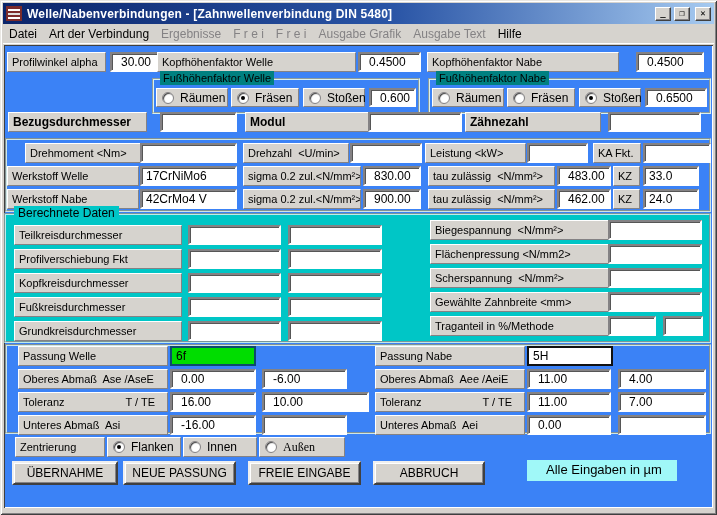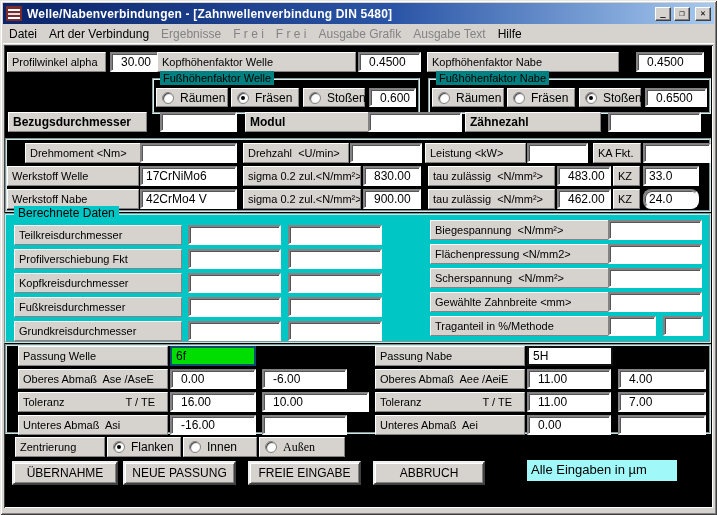--- a/index.html
+++ b/index.html
@@ -23,21 +23,21 @@
             font-family: "DejaVu Sans Mono", monospace; }
   .winbtn.close { margin-left: 2px; }
 
   .menubar { position: absolute; left: 3px; top: 25px; width: 711px; height: 19px;
              display: flex; align-items: center; font-size: 12px;
              border-bottom: 1px solid #fff; background: #d6d3ce; }
   .menu-item { padding: 2px 6px; color: #000; white-space: pre; }
   .menu-item.disabled { color: #848284; }
 
   .client { position: absolute; left: 4px; top: 45px; width: 709px; height: 463px;
-            background: #000000; overflow: hidden;
+            background: #3b82f6; overflow: hidden;
             box-shadow: inset 1px 1px 0 #404040, inset -1px -1px 0 #ffffff; }
 
   .lbl { position: absolute; height: 20px; background: #d6d3ce; color: #000; font-size: 11px;
          line-height: 15px; padding: 2px 3px 0 4px; border: 1px solid;
          border-color: #ffffff #848284 #848284 #ffffff; white-space: pre; overflow: hidden; }
   .lbl.b { font-weight: bold; font-size: 12px; line-height: 14px; }
   .lbl.split { display: flex; justify-content: space-between; padding-right: 12px; }
 
   .ti { position: absolute; height: 20px; background: #fff; color: #000; font-size: 12px;
         border: 2px solid; border-color: #848284 #ffffff #ffffff #848284;
@@ -65,21 +65,21 @@
   .rdot.on::after { content: ""; position: absolute; left: 3px; top: 3px; width: 4px; height: 4px;
                     background: #000; border-radius: 50%; }
 
   .btn { position: absolute; height: 24px; background: #d6d3ce; color: #000;
          border: 2px solid; border-color: #efefef #404040 #404040 #efefef;
          box-shadow: inset 1px 1px 0 #ffffff, inset -1px -1px 0 #848284;
          font-size: 12px; text-align: center; line-height: 19px;
          font-family: "Liberation Sans", sans-serif; }
 
   .note { position: absolute; background: #a0f8f8; color: #000; font-size: 13px;
-          height: 21px; padding: 2px 0 0 4px; white-space: pre; }
+          height: 21px; padding: 2px 0 0 4px; white-space: pre; text-align: center; }
 </style>
 </head>
 <body>
 
 <div class="win">
 
   <div class="titlebar">
     <div class="appicon"></div>
     <div class="title">Welle/Nabenverbindungen - [Zahnwellenverbindung DIN 5480]</div>
     <div class="winbtn">_</div>
@@ -168,21 +168,21 @@
     <div class="lbl" style="left:609px;top:121px;width:27px;">KZ</div>
     <input class="ti" style="left: 639px; top: 121px; width: 56px;" value="33.0">
 
     <div class="lbl" style="left:3px;top:144px;width:132px;">Werkstoff Nabe</div>
     <input class="ti" style="left: 136px; top: 144px; width: 97px;" value="42CrMo4 V">
     <div class="lbl" style="left:239px;top:144px;width:118px;">sigma 0.2 zul.&lt;N/mm²&gt;</div>
     <input class="ti num" style="left: 359px; top: 144px; width: 58px;" value="900.00">
     <div class="lbl" style="left:424px;top:144px;width:127px;">tau zulässig  &lt;N/mm²&gt;</div>
     <input class="ti num" style="left: 553px; top: 144px; width: 54px;" value="462.00">
     <div class="lbl" style="left:609px;top:144px;width:27px;">KZ</div>
-    <input class="ti" style="left: 639px; top: 144px; width: 56px; border-radius: 8px;" value="24.0">
+    <input class="ti" style="left: 639px; top: 144px; width: 56px;" value="24.0">
 
     <div class="grp2" style="left:0px;top:168px;width:707px;height:130px;">
       <div class="legend2">Berechnete Daten</div>
 
       <div class="lbl" style="left:8px;top:10px;width:168px;">Teilkreisdurchmesser</div>
       <input class="ti num" style="left: 182px; top: 10px; width: 93px;" value="">
       <input class="ti num" style="left: 282px; top: 10px; width: 94px;" value="">
 
       <div class="lbl" style="left:8px;top:34px;width:168px;">Profilverschiebung Fkt</div>
       <input class="ti num" style="left: 182px; top: 34px; width: 93px;" value="">

